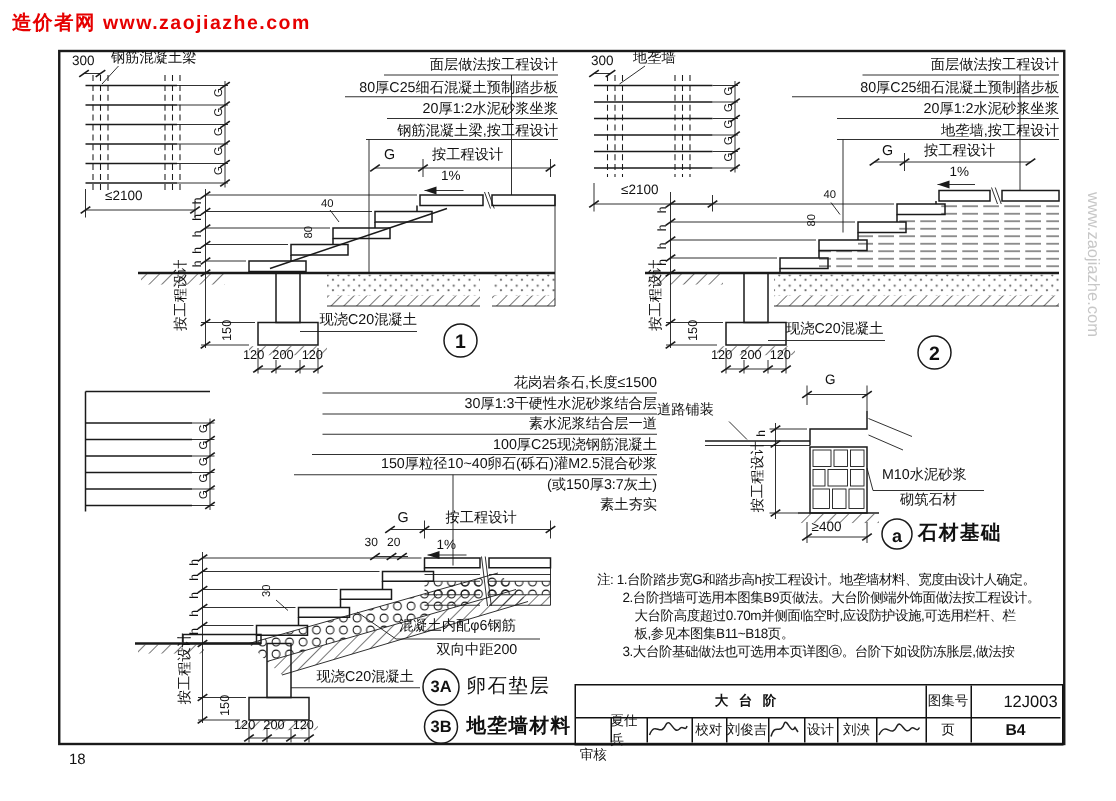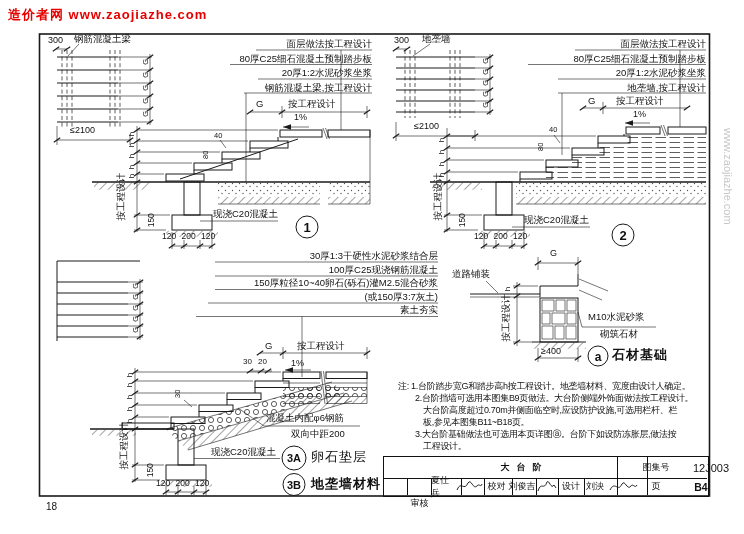--- a/index.html
+++ b/index.html
@@ -22,21 +22,21 @@
   .lh3{font-size:9.5px;line-height:13.5px;}
   .circlbl{position:absolute;width:22px;text-align:center;font-weight:bold;}
   .wm-red{position:absolute;left:8px;top:6px;color:#e60000;font-weight:bold;font-size:13px;letter-spacing:1px;}
   .wm-side{position:absolute;left:734px;top:128px;color:#c7c7c7;font-size:11px;transform:rotate(90deg);transform-origin:0 0;white-space:nowrap;}
   .pagenum{position:absolute;left:46px;top:501px;font-size:10px;}
   .notes{position:absolute;left:398px;top:381px;width:312px;}
   .notes div{font-size:9px;line-height:11.9px;letter-spacing:-0.3px;white-space:nowrap;}
   .ind1{padding-left:17px}.ind2{padding-left:25px}
   .bigttl{font-size:15px;font-weight:bold;letter-spacing:7px;}
   #tblock{position:absolute;left:383px;top:456px;width:326px;height:41px;border:1.6px solid #111;box-sizing:border-box;}
-  .cell{position:absolute;display:flex;align-items:center;justify-content:center;font-size:9px;box-sizing:border-box;margin-left:24px;}
+  .cell{position:absolute;display:flex;align-items:center;justify-content:center;font-size:9px;box-sizing:border-box;}
   .vline{position:absolute;width:1px;background:#111;}
   .hline{position:absolute;height:1px;background:#111;}
 </style>
 </head>
 <body>
 
 <div id="page">
 
 <svg width="744" height="534" viewBox="0 0 744 534">
   <defs>
@@ -482,36 +482,38 @@
 <span class="lbl rot rh" style="left:437px;top:148px">h</span>
 <span class="lbl rot rh" style="left:437px;top:160px">h</span>
 <span class="lbl rot rh" style="left:437px;top:171px">h</span>
 <span class="lbl rot rj" style="left:408px;top:192px">按工程设计</span>
 <span class="lbl rot r150" style="left:453px;top:216px">150</span>
 <span class="lbl s85" style="left:474px;top:232px;word-spacing:3px">120 200 120</span>
 <span class="lbl" style="left:524px;top:215px">现浇C20混凝土</span>
 <span class="circlbl" style="left:612px;top:228px;font-size:13px">2</span>
 
 <span class="lbl s9" style="left:550px;top:249px">G</span>
-<span class="lbl" style="left:452px;top:269px">道路铺装</span>
+<span class="lbl" style="left:438px;top:269px">道路铺装</span>
 <span class="lbl rot rh" style="left:503px;top:285px">h</span>
 <span class="lbl rot rj" style="left:476px;top:313px">按工程设计</span>
 <span class="lbl" style="left:588px;top:312px">M10水泥砂浆</span>
 <span class="lbl" style="left:600px;top:329px">砌筑石材</span>
 <span class="lbl s9" style="left:541px;top:347px">≥400</span>
 <span class="circlbl" style="left:587px;top:350px;font-size:12px">a</span>
 <span class="lbl" style="left:612px;top:348px;font-size:13px;font-weight:bold;letter-spacing:1px">石材基础</span>
 
 <span class="lbl rot rG" style="left:131px;top:281.5px">G</span>
 <span class="lbl rot rG" style="left:131px;top:292.5px">G</span>
 <span class="lbl rot rG" style="left:131px;top:303.5px">G</span>
 <span class="lbl rot rG" style="left:131px;top:314.5px">G</span>
 <span class="lbl rot rG" style="left:131px;top:325.5px">G</span>
 <div class="rlayers lh3" style="left:196px;top:249px;width:242px">
+  <div>花岗岩条石,长度≤1500</div>
   <div>30厚1:3干硬性水泥砂浆结合层</div>
+  <div>素水泥浆结合层一道</div>
   <div>100厚C25现浇钢筋混凝土</div>
   <div>150厚粒径10~40卵石(砾石)灌M2.5混合砂浆</div>
   <div>(或150厚3:7灰土)</div>
   <div>素土夯实</div>
 </div>
 <span class="lbl" style="left:265px;top:341px">G</span>
 <span class="lbl" style="left:297px;top:341px">按工程设计</span>
 <span class="lbl s8" style="left:243px;top:358px">30</span>
 <span class="lbl s8" style="left:258px;top:358px">20</span>
 <span class="lbl s9" style="left:291px;top:359px">1%</span>
@@ -531,21 +533,20 @@
 <span class="lbl" style="left:311px;top:450px;font-size:13px;font-weight:normal;letter-spacing:1px">卵石垫层</span>
 <span class="circlbl" style="left:283px;top:479px;font-size:11px">3B</span>
 <span class="lbl" style="left:311px;top:477px;font-size:13px;font-weight:bold;letter-spacing:1px">地垄墙材料</span>
 
 <div class="notes">
   <div>注: 1.台阶踏步宽G和踏步高h按工程设计。地垄墙材料、宽度由设计人确定。</div>
   <div class="ind1">2.台阶挡墙可选用本图集B9页做法。大台阶侧端外饰面做法按工程设计。</div>
   <div class="ind2">大台阶高度超过0.70m并侧面临空时,应设防护设施,可选用栏杆、栏</div>
   <div class="ind2">板,参见本图集B11~B18页。</div>
   <div class="ind1">3.大台阶基础做法也可选用本页详图ⓐ。台阶下如设防冻胀层,做法按</div>
-  <div class="ind2">工程设计。</div>
 </div>
 
 <div id="tblock">
   <div class="hline" style="left:0;top:21px;width:323px"></div>
   <div class="vline" style="left:233px;top:0;height:38px"></div>
   <div class="vline" style="left:263px;top:0;height:38px"></div>
   <div class="cell bigttl" style="left:0;top:0;width:233px;height:21px">大台阶</div>
   <div class="cell" style="left:233px;top:0;width:30px;height:21px">图集号</div>
   <div class="cell" style="left:263px;top:0;width:80px;height:21px;font-size:11px">12J003</div>
   <div class="cell" style="left:233px;top:21px;width:30px;height:17px">页</div>

